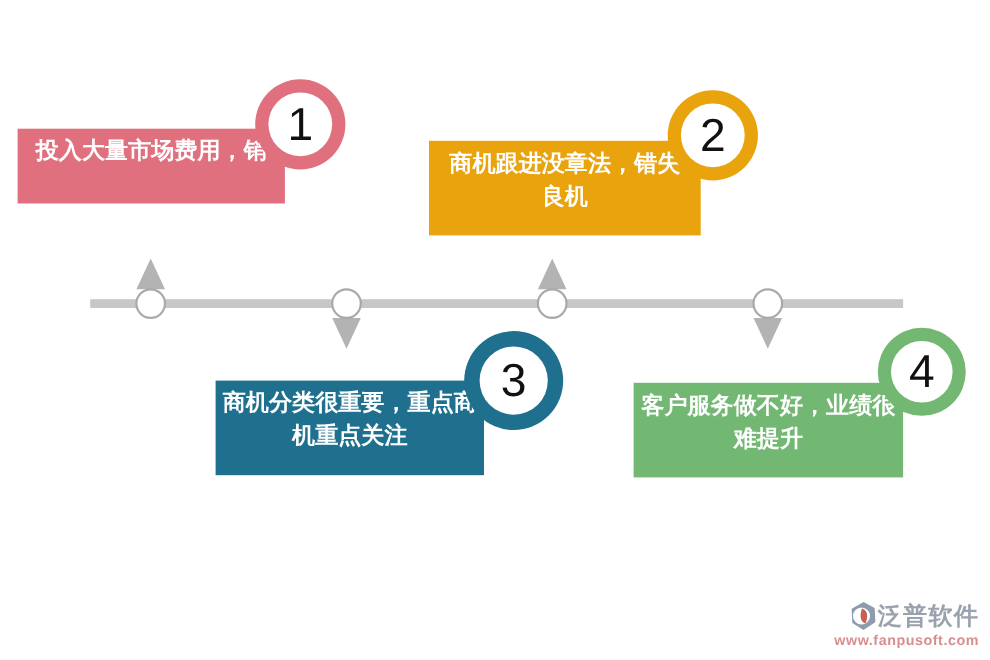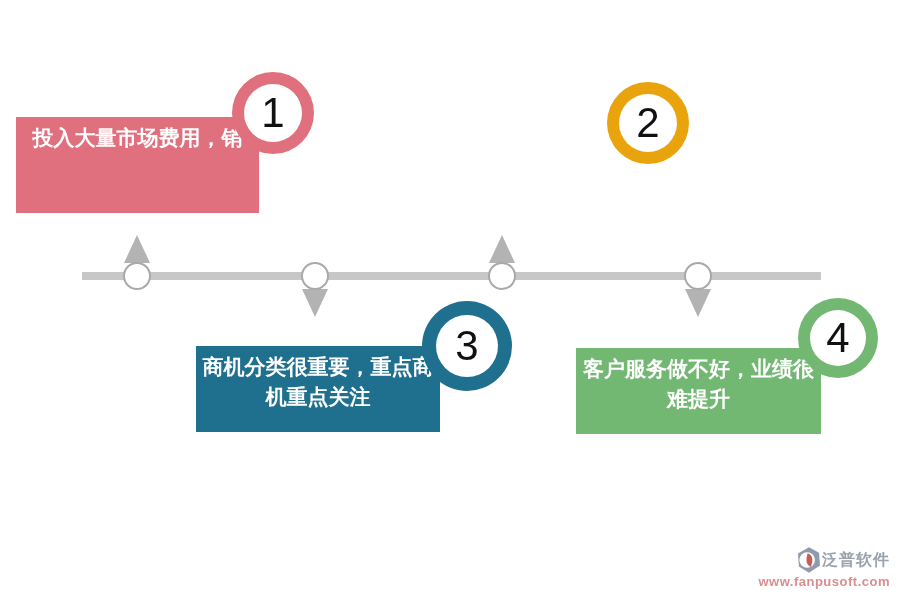--- a/index.html
+++ b/index.html
@@ -61,21 +61,21 @@
     position: absolute;
     color: #ffffff;
     font-weight: bold;
     font-size: 21px;
     line-height: 30px;
     text-align: center;
     padding-top: 6px;
     z-index: 3;
   }
   .callout .line { white-space: nowrap; }
-  .box-1 { left: 16px;  top: 117px; width: 243px; height: 96px; background: #e0707e; }
+  .box-1 { left: 16px;  top: 117px; width: 243px; height: 68px; background: #e0707e; }
   .box-2 { left: 390px; top: 128px; width: 247px; height: 86px; background: #e9a30d; }
   .box-3 { left: 196px; top: 346px; width: 244px; height: 86px; background: #1f6f8f; }
   .box-4 { left: 576px; top: 348px; width: 245px; height: 86px; background: #72b772; }
 
   
   .badge {
     position: absolute;
     border-radius: 50%;
     display: flex;
     align-items: center;
@@ -107,21 +107,21 @@
     text-align: center;
     z-index: 5;
   }
   .wm-row {
     display: flex;
     align-items: center;
     justify-content: flex-end;
     gap: 2px;
   }
   .wm-brand {
-    font-size: 16px;
+    font-size: 22px;
     font-weight: bold;
     letter-spacing: 1px;
     color: #9aa2ad;
     line-height: 24px;
   }
   .wm-url {
     font-size: 13px;
     font-weight: bold;
     color: #d98e8e;
     letter-spacing: 0.5px;
@@ -140,20 +140,24 @@
   <div class="arrow-up arrow-3"></div>
   <div class="arrow-down arrow-4"></div>
 
   <div class="timeline-node node-1"></div>
   <div class="timeline-node node-2"></div>
   <div class="timeline-node node-3"></div>
   <div class="timeline-node node-4"></div>
 
   <div class="callout box-1">
     <div class="line">投入大量市场费用，销</div>
+  </div>
+  <div class="callout box-2">
+    <div class="line">商机跟进没章法，错失</div>
+    <div class="line">良机</div>
   </div>
   <div class="callout box-4">
     <div class="line">客户服务做不好，业绩很</div>
     <div class="line">难提升</div>
   </div>
   <div class="callout box-3">
     <div class="line">商机分类很重要，重点商</div>
     <div class="line">机重点关注</div>
   </div>
 

